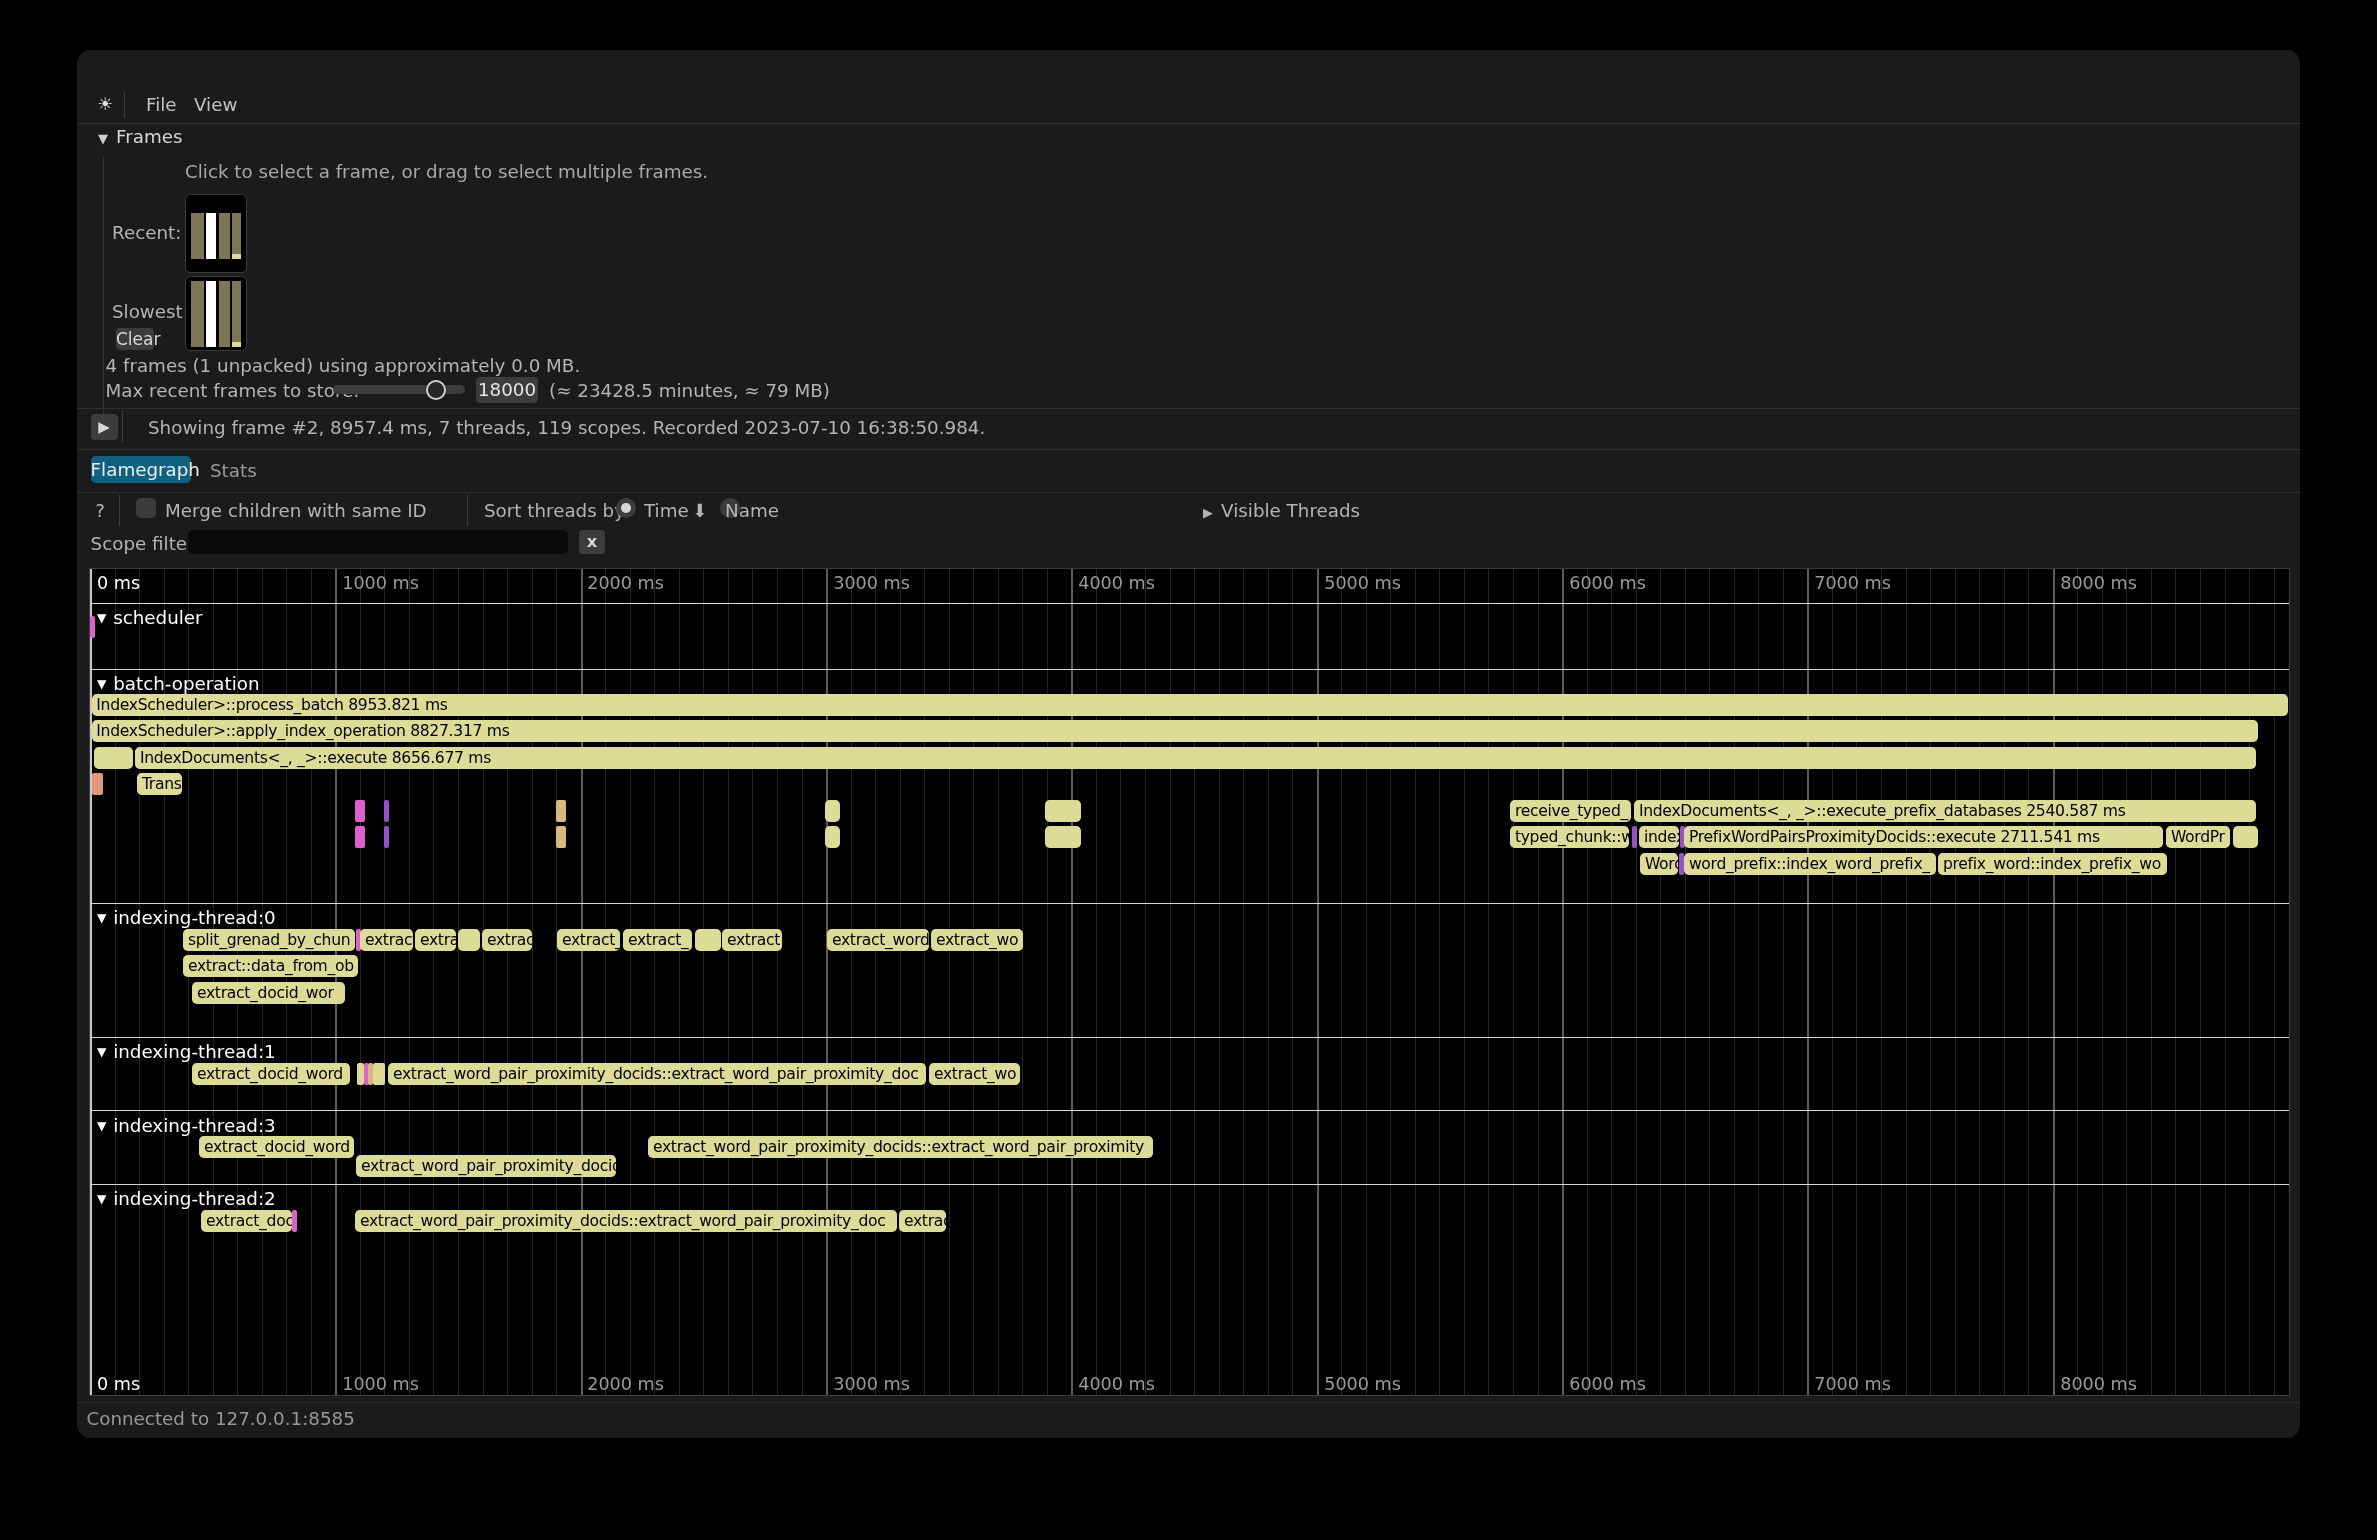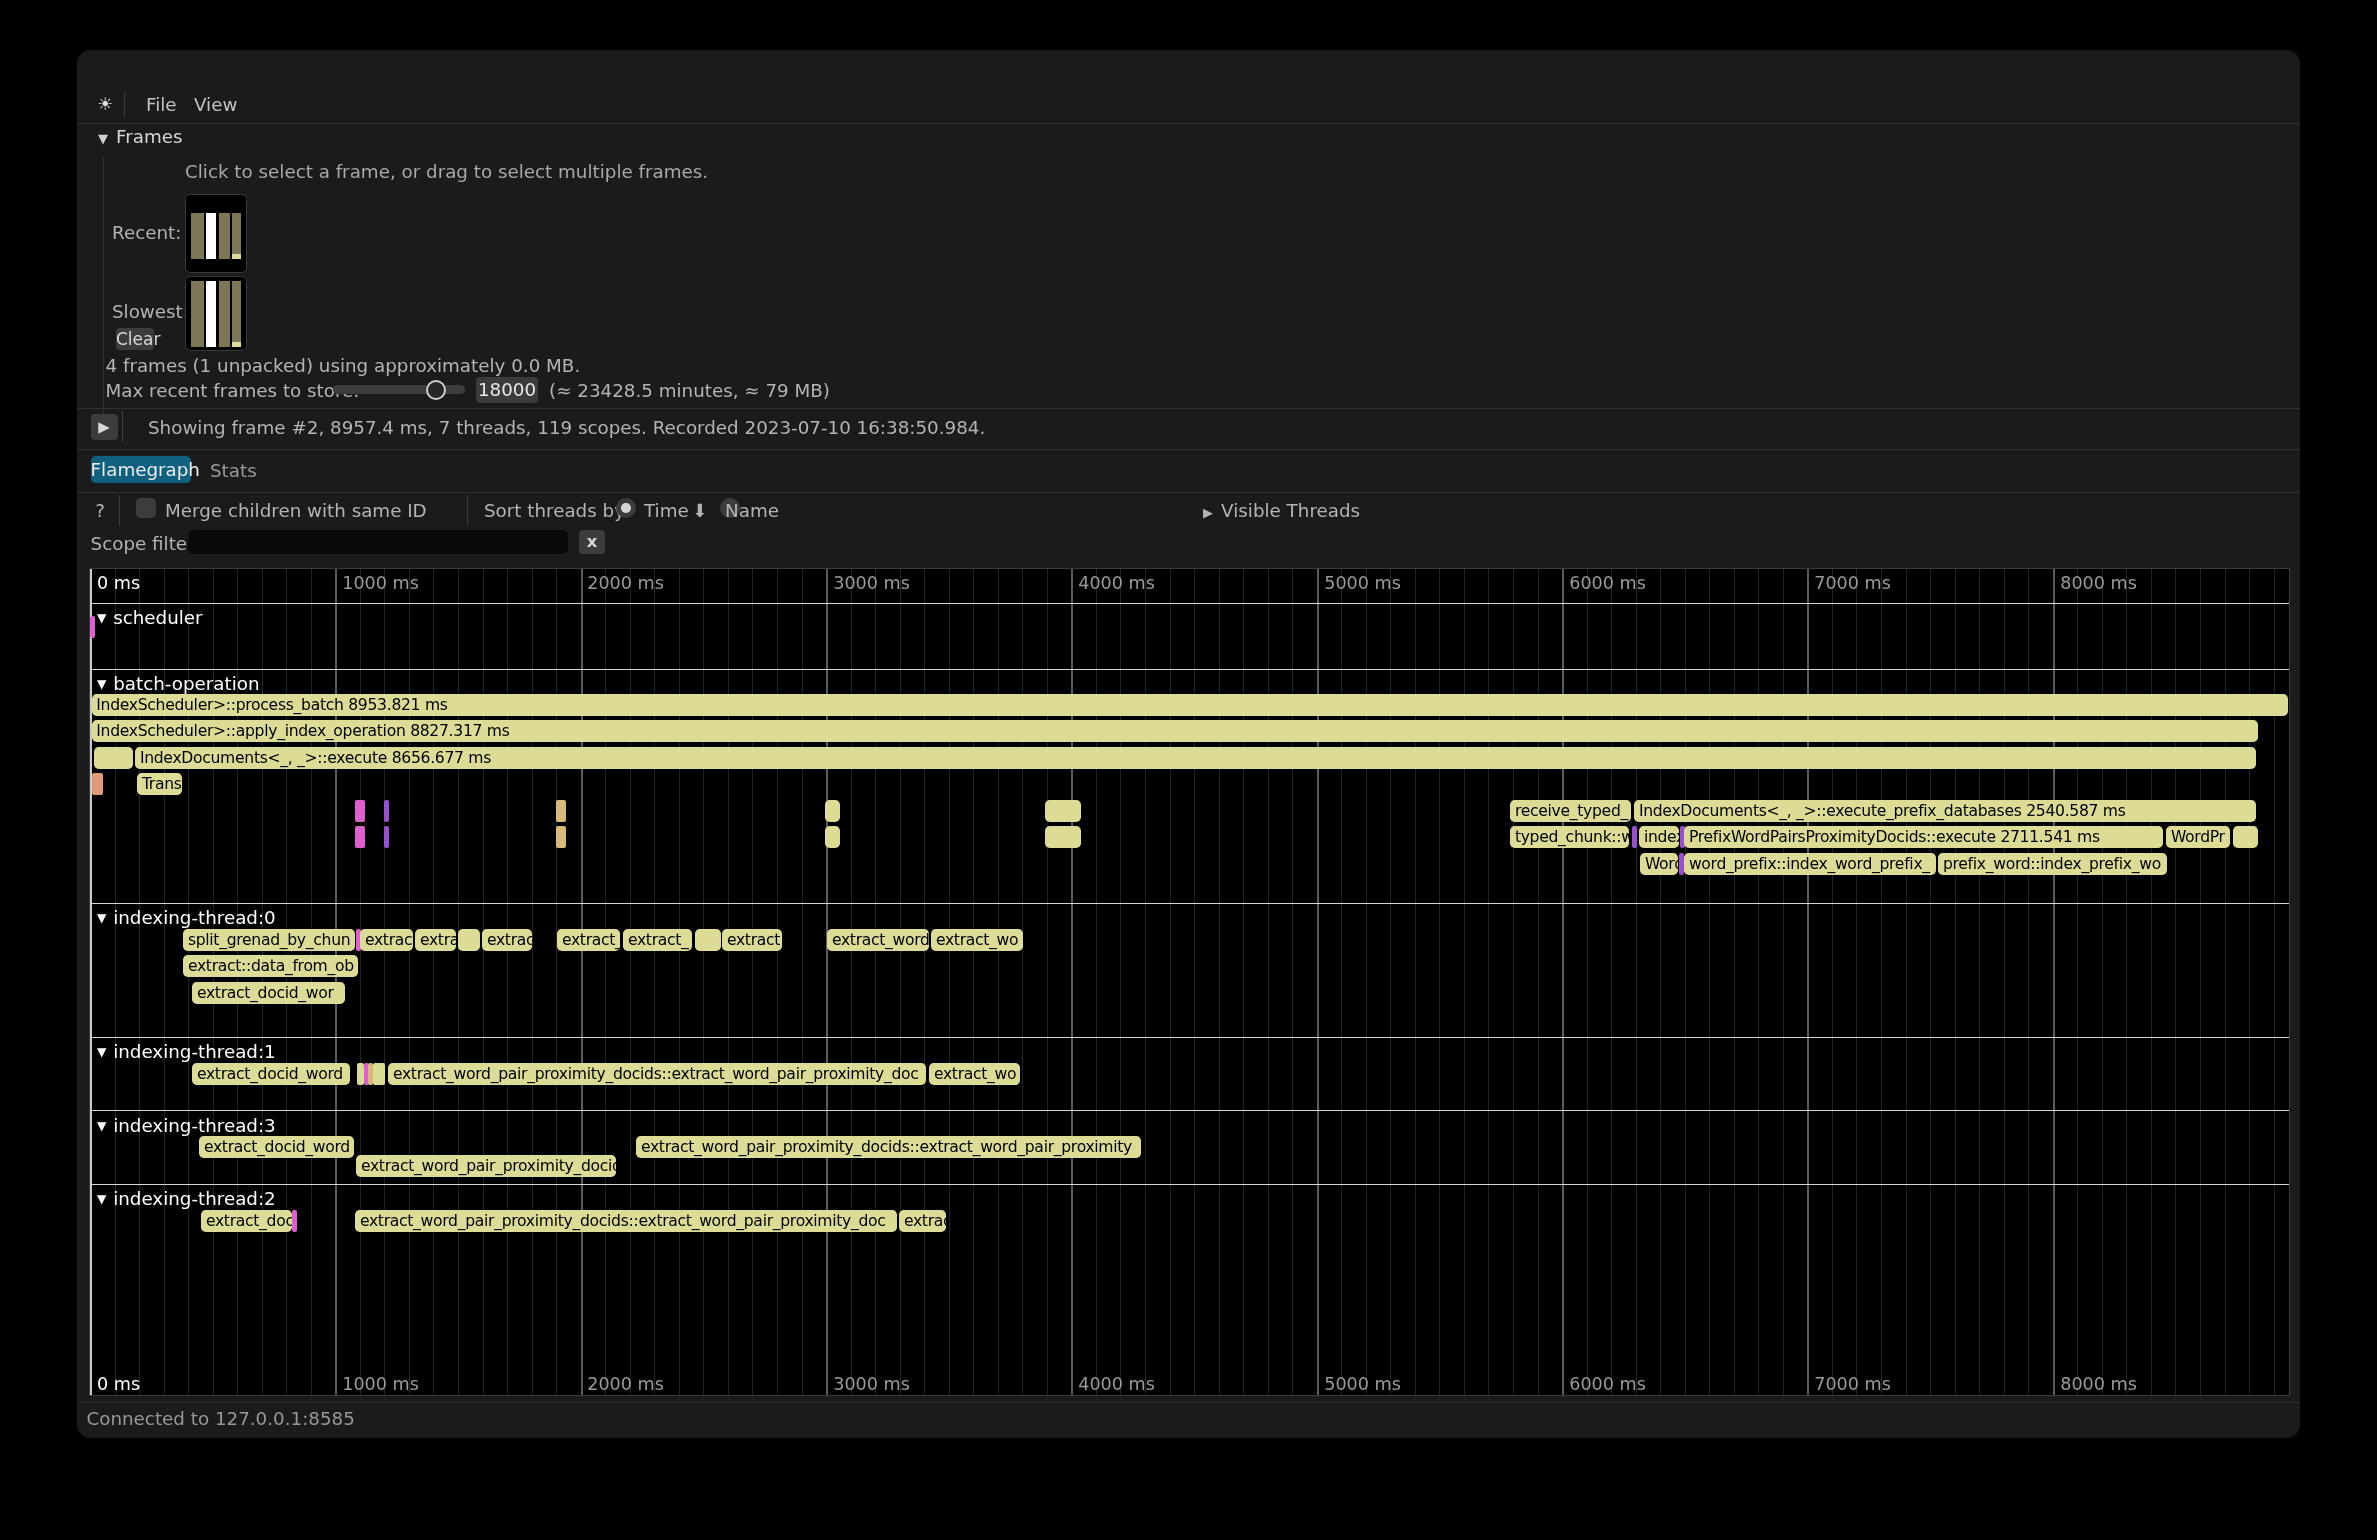--- a/index.html
+++ b/index.html
@@ -291,21 +291,21 @@
       <div class="bar" style="left: 267px; top: 494px; width: 6.8px; background: rgb(220, 220, 150); border-radius: 2px;"></div>
       <div class="bar" style="left: 274px; top: 494px; width: 3.4px; background: rgb(223, 95, 208); border-radius: 2px;"></div>
       <div class="bar" style="left: 278px; top: 494px; width: 4.1px; background: rgb(217, 184, 126); border-radius: 2px;"></div>
       <div class="bar" style="left: 283px; top: 494px; width: 12.2px; background: rgb(220, 220, 150); border-radius: 2px;"></div>
       <div class="bar" style="left: 298px; top: 494px; width: 538px; background: rgb(220, 220, 150);">extract_word_pair_proximity_docids::extract_word_pair_proximity_doc</div>
       <div class="bar" style="left: 839px; top: 494px; width: 91px; background: rgb(220, 220, 150);">extract_wo</div>
       <div class="secline" style="top: 541px;"></div>
       <div class="thread-header" style="left: 6.8px; top: 546px;"><span class="t">▼</span><span>indexing-thread:3</span></div>
       <div class="bar" style="left: 109px; top: 567px; width: 155px; background: rgb(220, 220, 150);">extract_docid_word</div>
       <div class="bar" style="left: 266px; top: 586px; width: 260px; background: rgb(220, 220, 150);">extract_word_pair_proximity_docids</div>
-      <div class="bar" style="left: 546px; top: 567px; width: 505px; background: rgb(220, 220, 150);">extract_word_pair_proximity_docids::extract_word_pair_proximity</div>
+      <div class="bar" style="left: 558px; top: 567px; width: 505px; background: rgb(220, 220, 150);">extract_word_pair_proximity_docids::extract_word_pair_proximity</div>
       <div class="secline" style="top: 615px;"></div>
       <div class="thread-header" style="left: 6.8px; top: 619px;"><span class="t">▼</span><span>indexing-thread:2</span></div>
       <div class="bar" style="left: 111px; top: 641px; width: 91px; background: rgb(220, 220, 150);">extract_doc</div>
       <div class="bar" style="left: 202px; top: 641px; width: 4.7px; background: rgb(223, 95, 208); border-radius: 2px;"></div>
       <div class="bar" style="left: 265px; top: 641px; width: 542px; background: rgb(220, 220, 150);">extract_word_pair_proximity_docids::extract_word_pair_proximity_doc</div>
       <div class="bar" style="left: 809px; top: 641px; width: 47px; background: rgb(220, 220, 150);">extrac</div>
     </div>
 
   <div class="hsep" style="top:1352px;background:#2c2c2c;"></div>
   <div id="statusbar-text" style="left:9.5px;top:1358px;">Connected to 127.0.0.1:8585</div>

